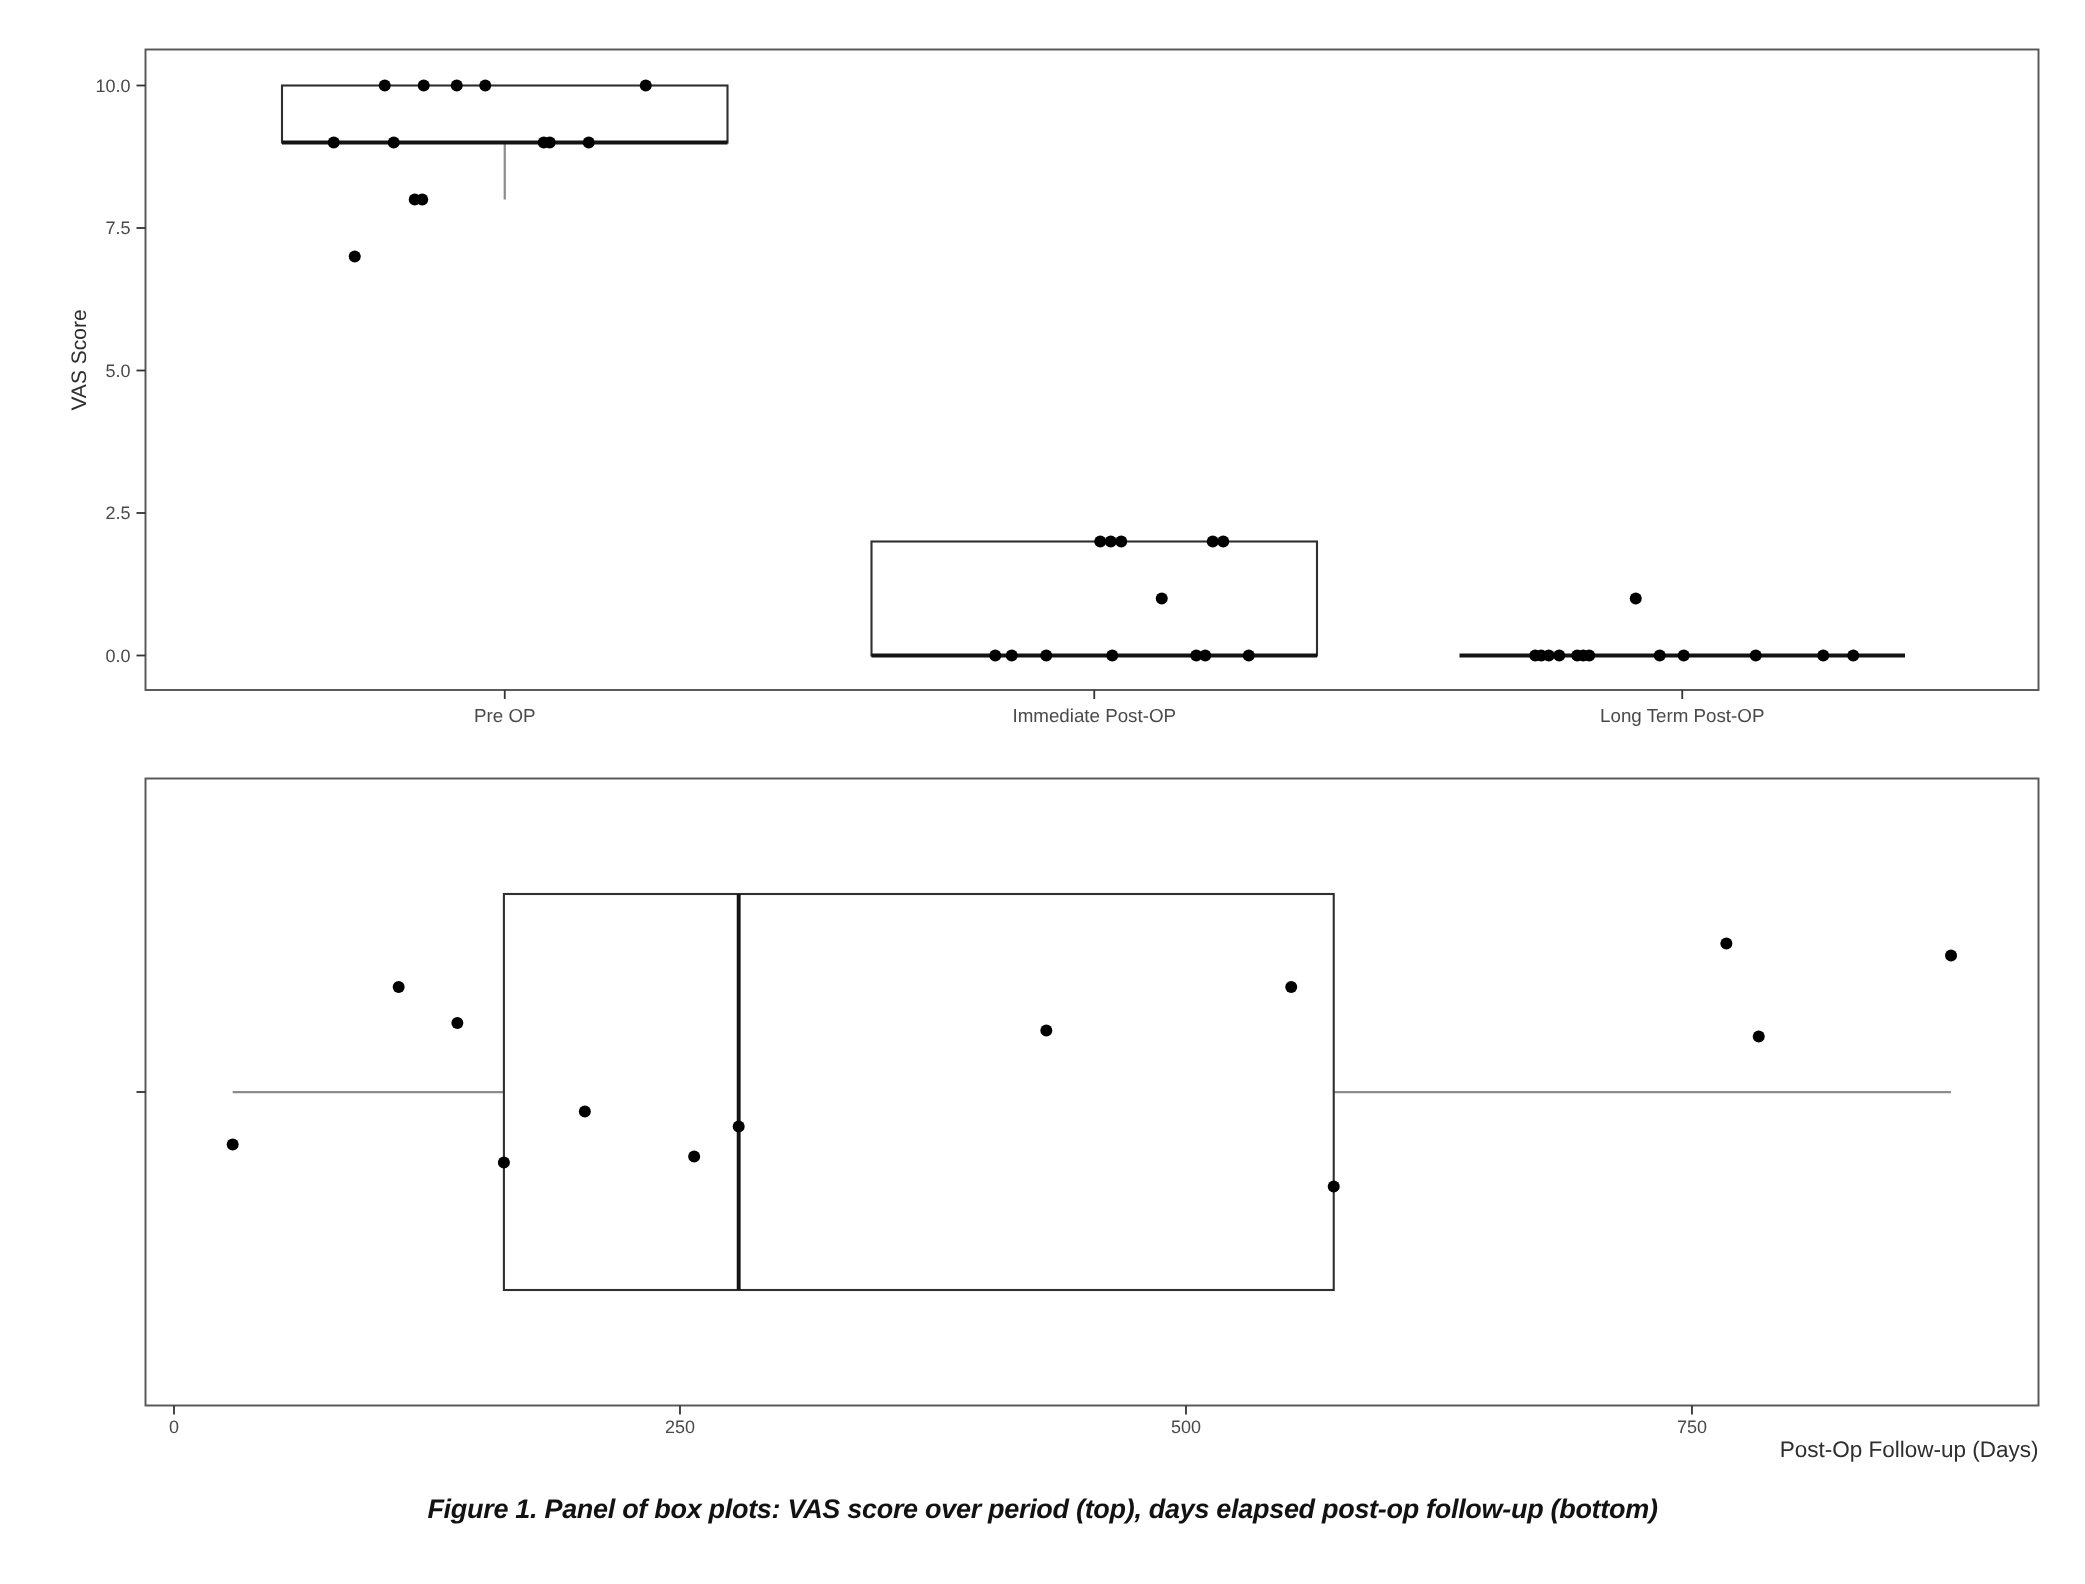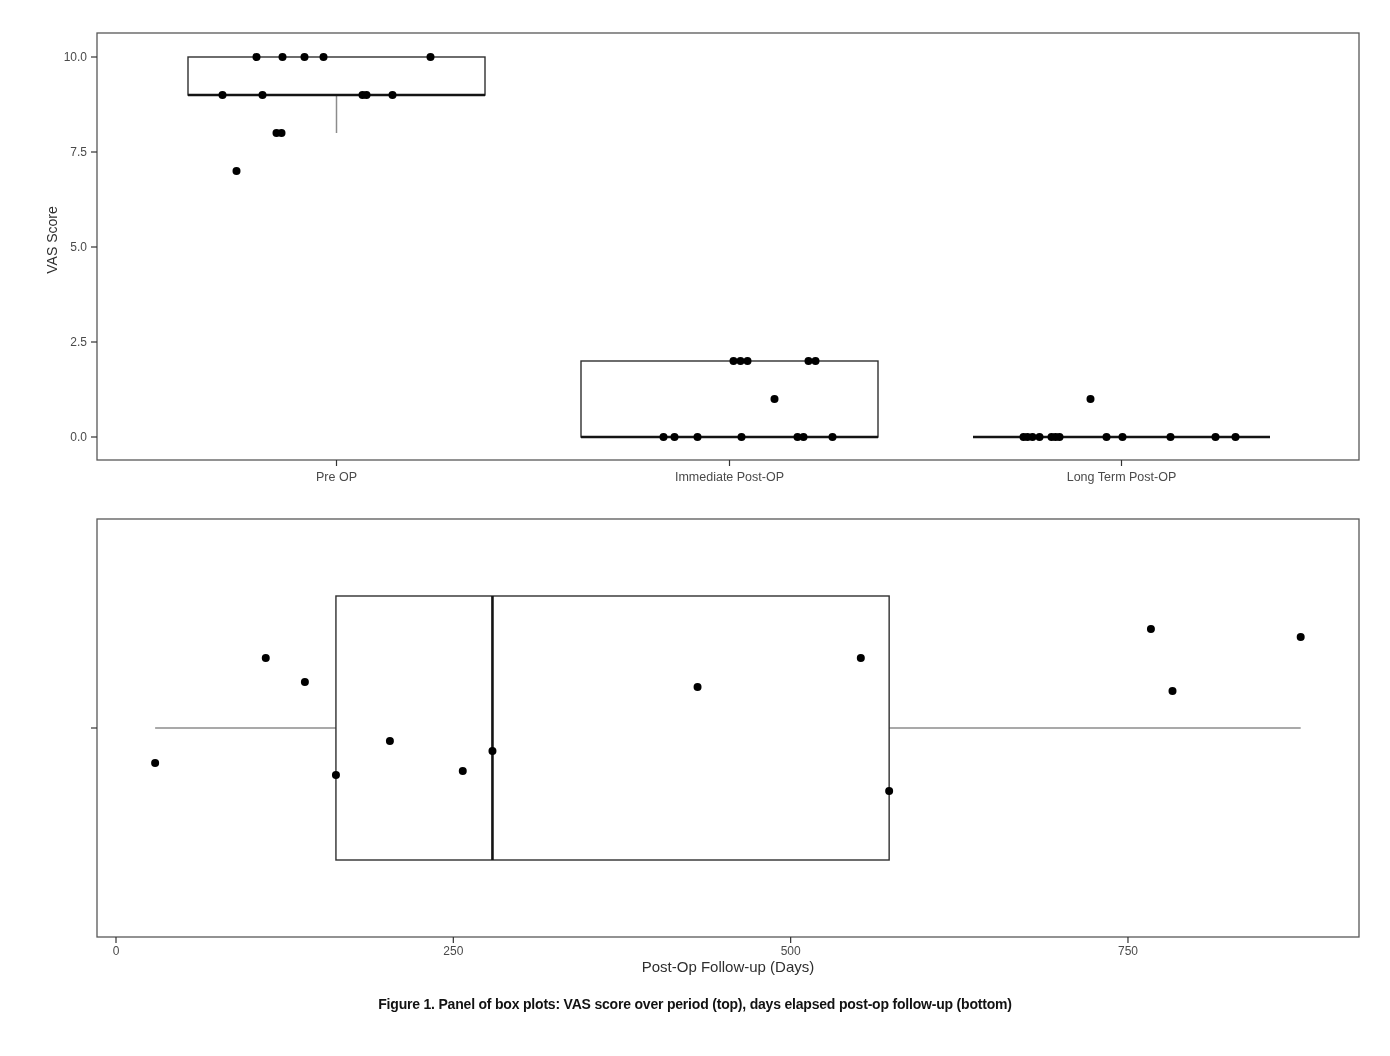--- a/index.html
+++ b/index.html
@@ -22,30 +22,31 @@
   }
   #ylabel-top{
     left:52px;
     top:240px;
     transform:translate(-50%,-50%) rotate(-90deg);
   }
   #xlabel-bottom{
     left:97px;
     width:1262px;
     top:958px;
-    text-align:center;
+    text-align:right;
     font-size:15px;
   }
   #caption{
     position:absolute;
     left:0;
     top:996px;
     width:1390px;
     text-align:center;
-    font-size:14px;
+    font-size:18px;
+    font-style:italic;
     font-weight:600;
     color:#121212;
     letter-spacing:-0.2px;
   }
 </style>
 </head>
 <body>
 
 <div class="fig">
   <svg id="chart-svg" width="1390" height="1056" viewBox="0 0 1390 1056">

